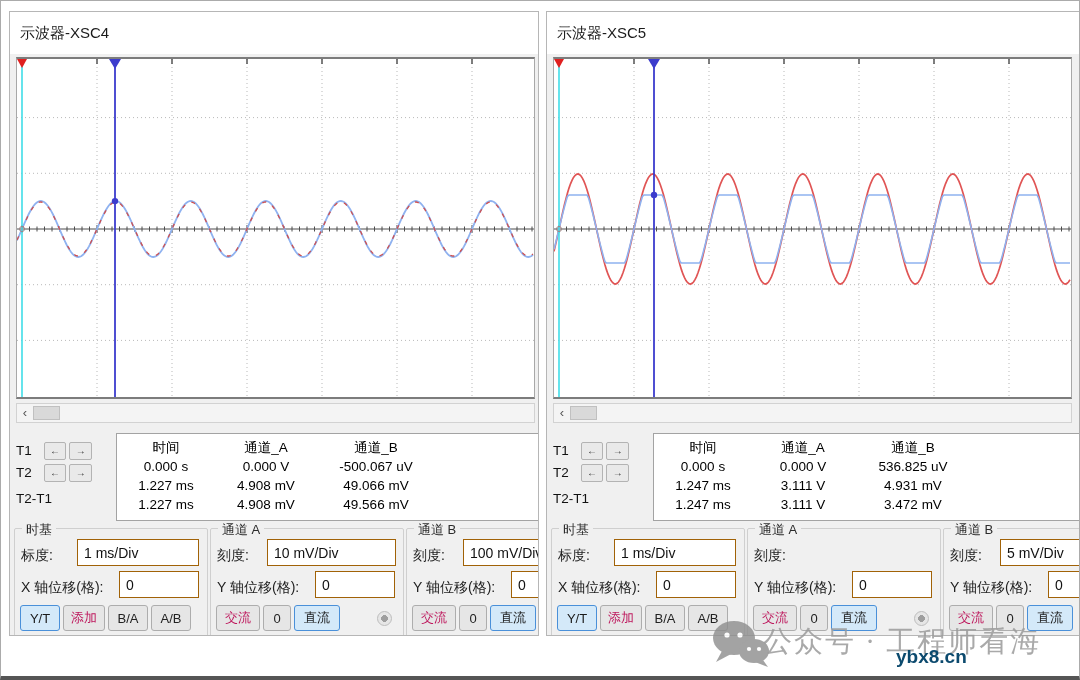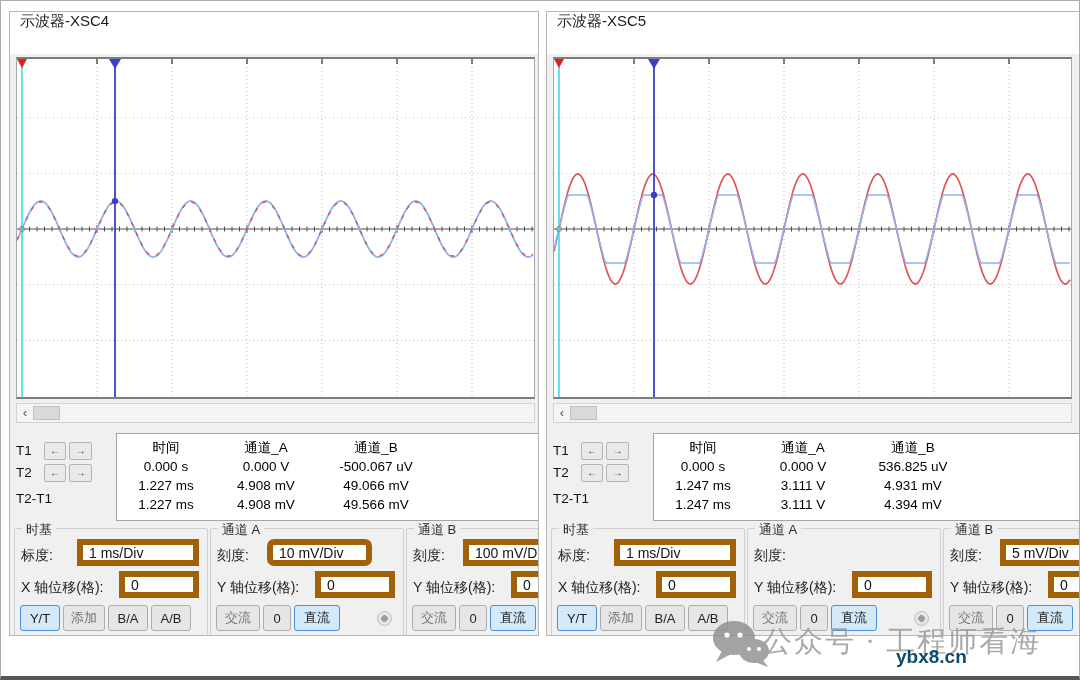--- a/index.html
+++ b/index.html
@@ -3,21 +3,21 @@
 <meta charset="utf-8">
 <style>
   html,body{margin:0;padding:0;background:#fff;font-family:"Liberation Sans","DejaVu Sans",sans-serif;}
   .canvas{position:relative;width:1080px;height:680px;background:#ffffff;border:1px solid #ababab;
           border-bottom:4px solid #555;box-sizing:border-box;overflow:hidden;}
   
   .scope-window{position:absolute;top:10px;width:530px;height:625px;background:#f0f0f0;
                 border:1px solid #b6b6b6;box-sizing:border-box;overflow:hidden;}
   .win0{left:8px;}
   .win1{left:545px;width:598px;}
-  .titlebar{height:42px;background:#ffffff;display:flex;align-items:flex-start;padding-left:10px;
+  .titlebar{height:42px;background:#ffffff;display:flex;align-items:center;padding-left:10px;
             font-size:15px;color:#1b1b1b;}
   .display{position:absolute;left:6px;top:45px;width:519px;height:342px;background:#ffffff;
            border-top:2px solid #7c7c7c;border-bottom:2px solid #7c7c7c;
            border-left:1px solid #a8a8a8;border-right:1px solid #a8a8a8;box-sizing:border-box;}
   .display svg{display:block;}
   .grid-line{stroke:#b9b9b9;stroke-width:1;stroke-dasharray:1 3;}
   .tick-top{stroke:#555;stroke-width:1.5;}
   .axis{stroke:#4c4c4c;stroke-width:1;}
   
   .scrollrow{position:absolute;left:6px;top:391px;width:519px;height:20px;background:#f4f4f4;
@@ -37,27 +37,27 @@
   .readout-grid{display:grid;grid-template-columns:98px 102px 118px;padding-top:4px;}
   .readout-grid div{text-align:center;font-size:13.5px;line-height:19px;color:#000;}
   .readout-head{color:#000;}
   
   .controls{position:absolute;left:4px;top:516px;height:112px;display:flex;}
   .group{position:relative;width:194px;margin-right:2px;border:1px solid #cfcfcf;border-radius:2px;
          box-sizing:border-box;flex:none;}
   .group-label{position:absolute;top:-8px;left:7px;background:#f0f0f0;padding:0 4px;
                font-size:13px;color:#2b2b2b;}
   .fld-label{position:absolute;font-size:14px;color:#222;}
-  .fld-input{position:absolute;height:27px;background:#fff;border:6px solid #a16207;
+  .fld-input{position:absolute;height:27px;background:#fff;border:1px solid #a16207;
              font-size:14px;color:#111;padding:0 0 0 6px;box-sizing:border-box;
              font-family:inherit;}
   .btn-row{position:absolute;left:5px;top:76px;display:flex;gap:3px;}
   .btn{height:26px;background:#e6e6e6;border:1px solid #adadad;border-radius:3px;font-size:13px;
        color:#222;display:flex;align-items:center;justify-content:center;box-sizing:border-box;}
-  .btn-dim{color:#737373;}
+  .btn-dim{color:#be185d;}
   .btn-active{background:#d4e9f9;border:1px solid #4a90d9;color:#1a1a1a;}
   .indicator{position:absolute;left:166px;top:82px;width:13px;height:13px;border-radius:50%;
              border:1px solid #bdbdbd;background:radial-gradient(circle,#9e9e9e 0 3.5px,#e6e6e6 3.5px);}
   
   .watermark{position:absolute;left:702px;top:612px;width:378px;height:62px;pointer-events:none;z-index:20;}
   .wm-text{position:absolute;left:60px;top:9px;font-size:29px;color:#9b9b9b;opacity:.85;
            letter-spacing:2px;font-family:"Liberation Serif","DejaVu Serif",serif;white-space:nowrap;}
   .wm-site{position:absolute;left:193px;top:33px;font-size:19px;font-weight:bold;color:#0c4a6e;}
   .wm-icon{position:absolute;left:8px;top:6px;opacity:.8;}
 </style>
@@ -218,21 +218,21 @@
           <div class="btn btn-active" style="width:40px;">Y/T</div>
           <div class="btn btn-dim" style="width:42px;">添加</div>
           <div class="btn" style="width:40px;">B/A</div>
           <div class="btn" style="width:40px;">A/B</div>
         </div>
       </div>
 
       <div class="group">
         <span class="group-label">通道 A</span>
         <span class="fld-label" style="left:6px;top:18px;">刻度:</span>
-        <input class="fld-input" style="left: 56px; top: 10px; width: 105px; border-radius: 7px;" value="10 mV/Div">
+        <input class="fld-input" style="left: 56px; top: 10px; width: 129px;" value="10 mV/Div">
         <span class="fld-label" style="left:6px;top:50px;">Y 轴位移(格):</span>
         <input class="fld-input" style="left: 104px; top: 42px; width: 80px;" value="0">
         <div class="btn-row">
           <div class="btn btn-dim" style="width:44px;">交流</div>
           <div class="btn" style="width:28px;">0</div>
           <div class="btn btn-active" style="width:46px;">直流</div>
         </div>
         <div class="indicator"></div>
       </div>
 
@@ -380,21 +380,21 @@
         <div class="readout-head">通道_A</div>
         <div class="readout-head">通道_B</div>
         <div>0.000 s</div>
         <div>0.000 V</div>
         <div>536.825 uV</div>
         <div>1.247 ms</div>
         <div>3.111 V</div>
         <div>4.931 mV</div>
         <div>1.247 ms</div>
         <div>3.111 V</div>
-        <div>4.394 mV</div>
+        <div>3.472 mV</div>
       </div>
     </div>
 
     <div class="controls">
       <div class="group">
         <span class="group-label">时基</span>
         <span class="fld-label" style="left:6px;top:18px;">标度:</span>
         <input class="fld-input" style="left: 62px; top: 10px; width: 122px;" value="1 ms/Div">
         <span class="fld-label" style="left:6px;top:50px;">X 轴位移(格):</span>
         <input class="fld-input" style="left: 104px; top: 42px; width: 80px;" value="0">

